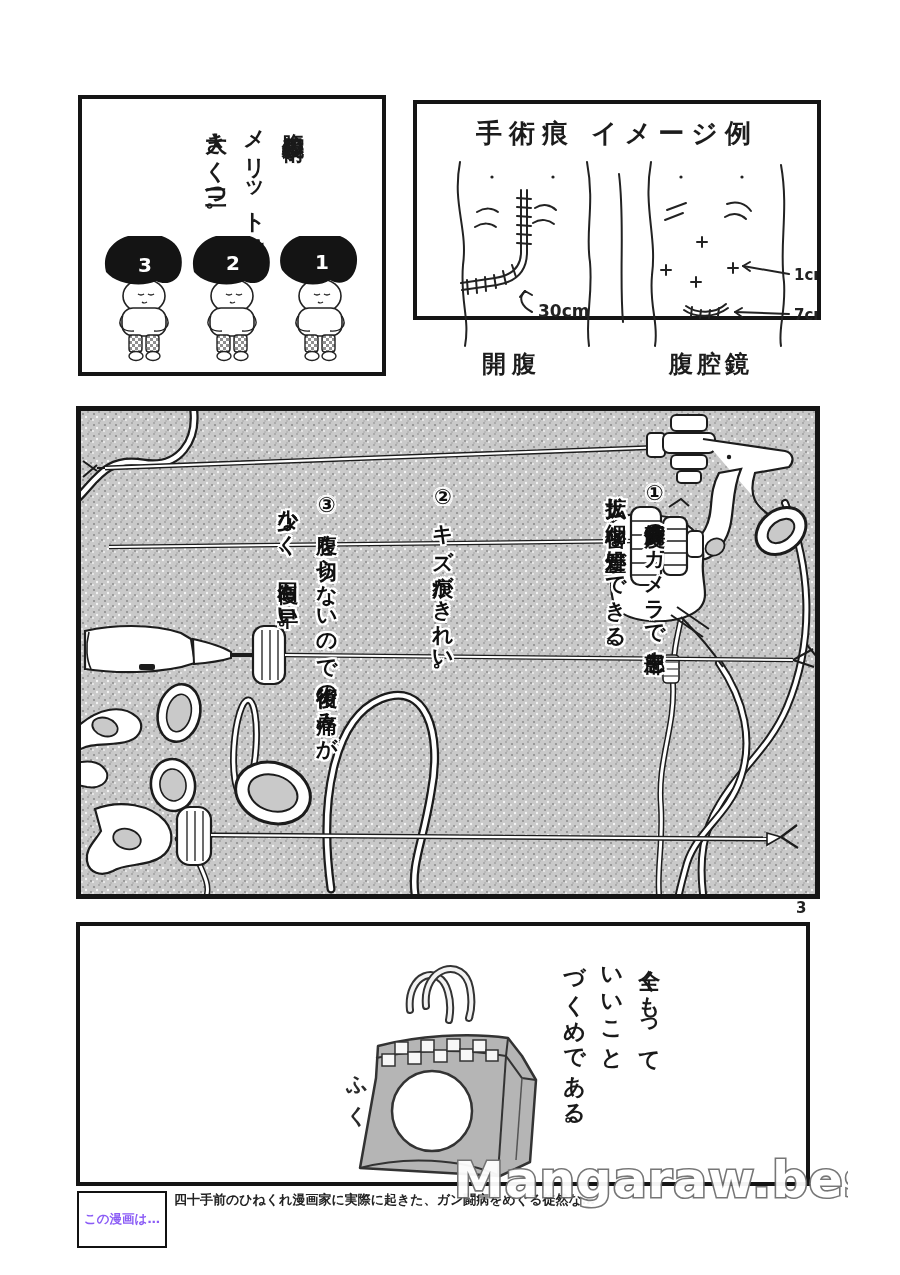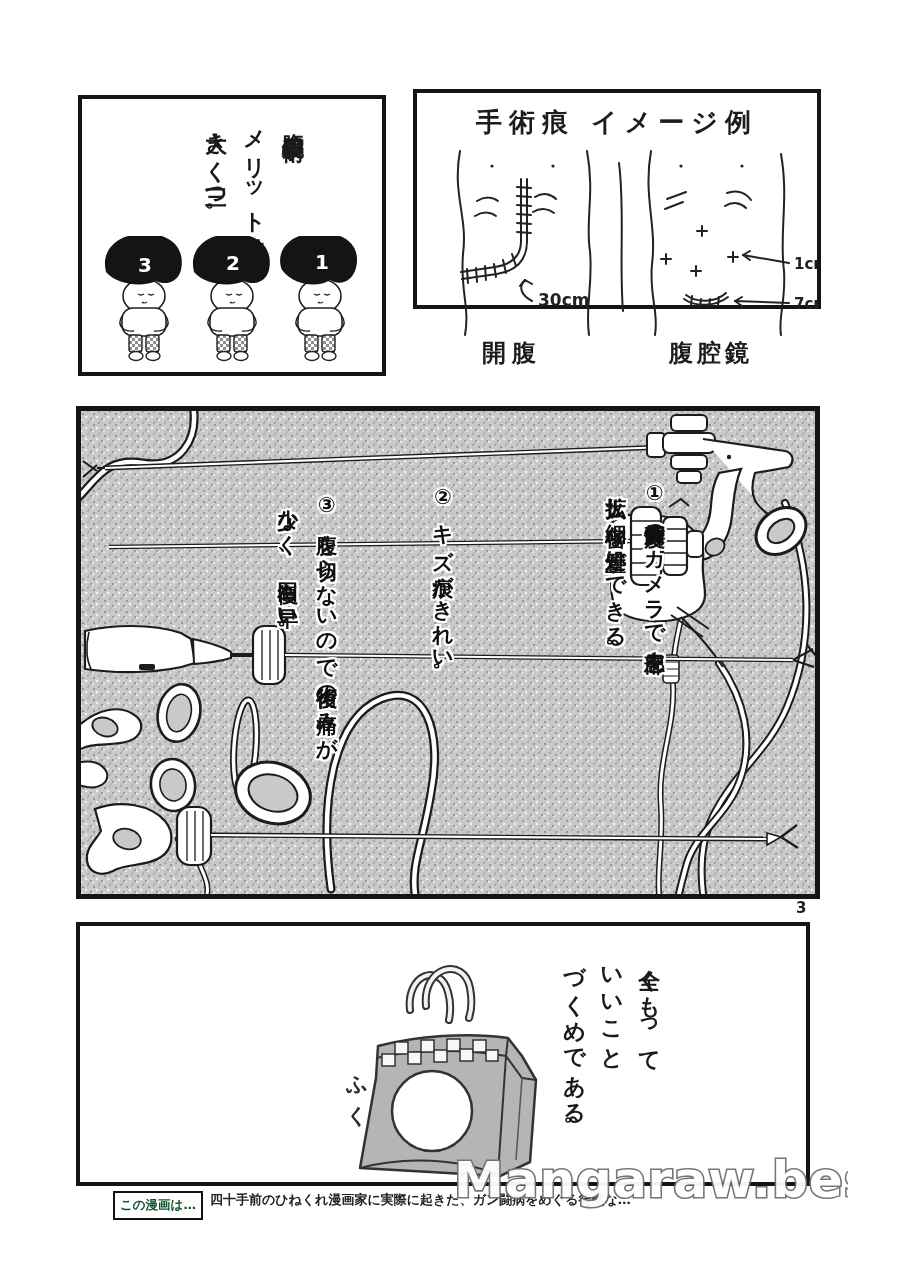--- a/index.html
+++ b/index.html
@@ -9,21 +9,21 @@
   }
   .panel{position:absolute;background:#fff;border:4px solid #151515;box-sizing:border-box;}
   
   #panel1{left:78px;top:95px;width:308px;height:281px;}
   .p1-caption{
     position:absolute;top:16px;right:70px;writing-mode:vertical-rl;
     font-size:22px;font-weight:700;line-height:1.75;letter-spacing:2px;
     white-space:pre-line;color:#1a1a1a;
   }
   
-  #panel2{left:413px;top:89px;width:408px;height:220px;}
+  #panel2{left:413px;top:100px;width:408px;height:220px;}
   .p2-title{
     position:absolute;top:12px;left:0;width:100%;text-align:center;
     font-size:26px;font-weight:600;letter-spacing:7px;color:#1c1c1c;
   }
   
   #panel3{left:76px;top:406px;width:744px;height:493px;border-width:5px;}
   .vcap{
     position:absolute;writing-mode:vertical-rl;font-weight:700;color:#101010;
     white-space:pre-line;
     text-shadow:-2px 0 0 #fff,2px 0 0 #fff,0 -2px 0 #fff,0 2px 0 #fff,
@@ -42,22 +42,22 @@
     font-size:22px;font-weight:700;line-height:1.7;letter-spacing:2px;
     white-space:pre-line;color:#1a1a1a;
   }
   .bag-label{
     position:absolute;left:343px;top:1062px;writing-mode:vertical-rl;
     font-size:21px;font-weight:600;color:#2a2a2a;letter-spacing:4px;z-index:3;
   }
   
   .footnote{position:absolute;left:77px;top:1191px;width:736px;display:flex;align-items:flex-start;}
   .footnote-label{
-    border:2.5px solid #111;padding:4px 5px;font-size:12.5px;font-weight:700;
-    white-space:nowrap;margin-right:7px;background:#fff;color:#14532d;margin-left:36px;
+    border:2.5px solid #111;padding:18px 5px;font-size:12.5px;font-weight:700;
+    white-space:nowrap;margin-right:7px;background:#fff;color:#8b5cf6;
   }
   .footnote-text{font-size:13px;line-height:1.45;font-weight:600;color:#222;width:645px;}
   
   .watermark{position:absolute;left:448px;top:1143px;z-index:5;opacity:.95;}
   svg text{font-family:"DejaVu Sans",sans-serif;}
 </style>
 </head>
 <body>
 
 <div class="page">

